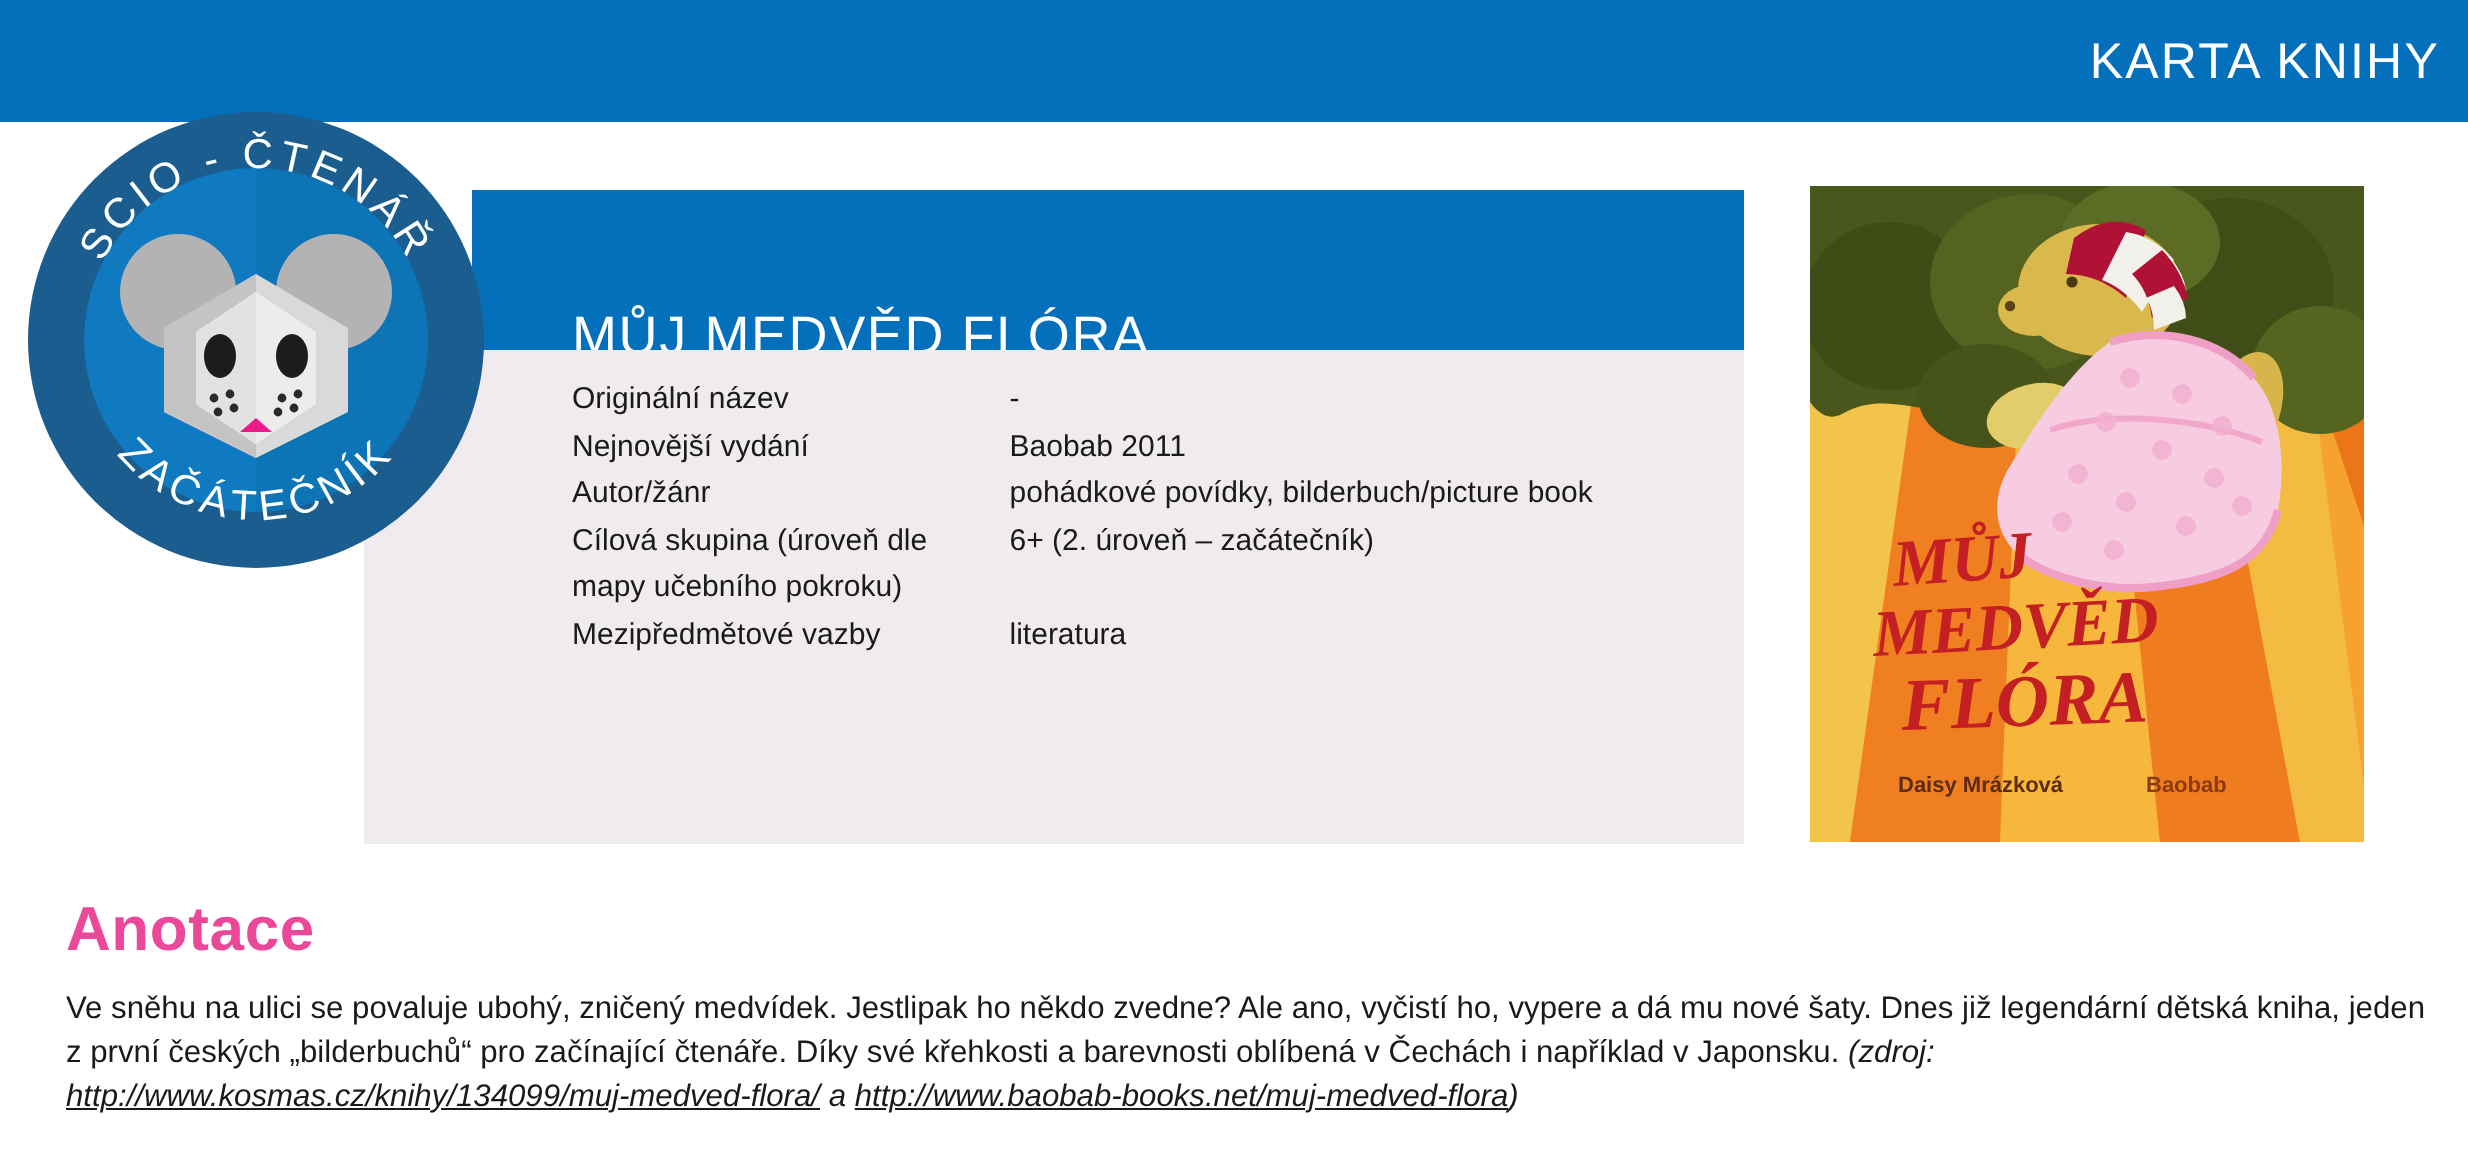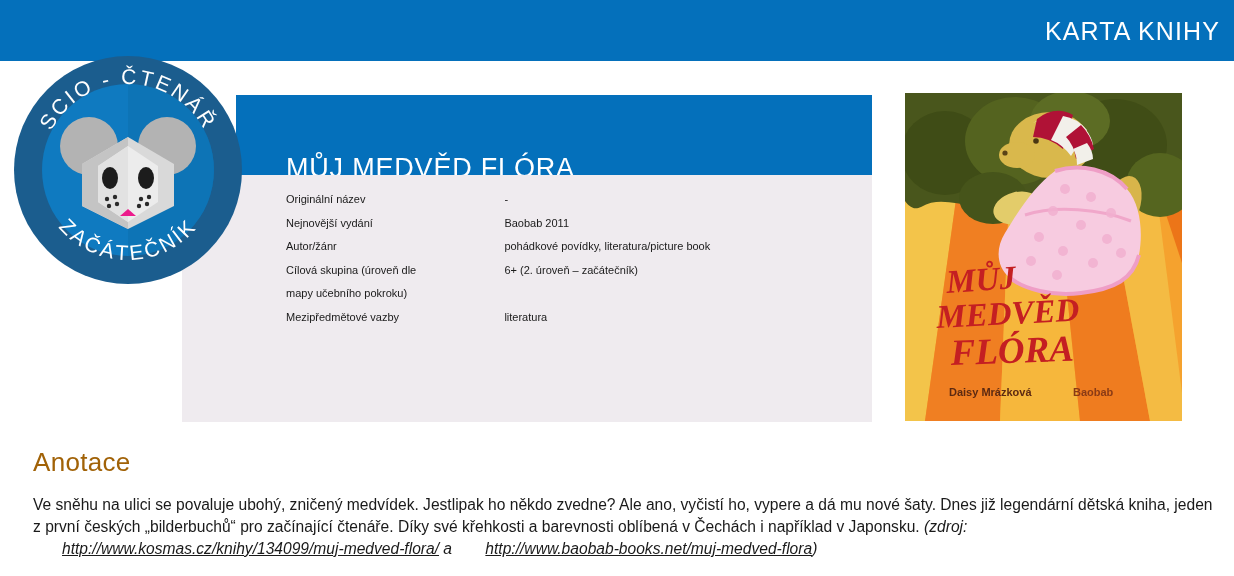--- a/index.html
+++ b/index.html
@@ -83,21 +83,21 @@
     left: 104px;
     top: 13px;
     border-collapse: collapse;
     font-size: 15.5px;
   }
   .meta-table td {
     padding: 0;
     vertical-align: top;
     line-height: 23.5px;
     color: #1a1a1a;
-    font-size: 11px;
+    font-size: 15px;
     white-space: pre-line;
   }
   .meta-table td.meta-label {
     width: 218px;
     padding-right: 6px;
   }
   .meta-table td.meta-value {
     width: 380px;
   }
 
@@ -111,42 +111,41 @@
     overflow: hidden;
     background: #f6a03a;
   }
   .cover svg { display: block; }
 
   
   .anotace-heading {
     position: absolute;
     left: 33px;
     top: 447px;
-    color: #a16207;
-    font-size: 26px;
-    font-weight: 400;
+    color: #ec4899;
+    font-size: 31px;
+    font-weight: 700;
     letter-spacing: 0.3px;
   }
   .anotace-body {
     position: absolute;
     left: 33px;
     top: 494px;
     width: 1180px;
     font-size: 15.6px;
     line-height: 22px;
     color: #1a1a1a;
   }
   .anotace-source {
     font-style: italic;
   }
   .anotace-source a,
   .anotace-source .url {
     color: #1a1a1a;
     font-style: italic;
-    margin-left: 29px;
   }
 </style>
 </head>
 <body>
 
 <div class="header-band">
   <div class="header-title">KARTA KNIHY</div>
 </div>
 
 <div class="badge">
@@ -209,21 +208,21 @@
         <tr>
           <td class="meta-label">Originální název</td>
           <td class="meta-value">-</td>
         </tr>
         <tr>
           <td class="meta-label">Nejnovější vydání</td>
           <td class="meta-value">Baobab 2011</td>
         </tr>
         <tr>
           <td class="meta-label">Autor/žánr</td>
-          <td class="meta-value">pohádkové povídky, literatura/picture book</td>
+          <td class="meta-value">pohádkové povídky, bilderbuch/picture book</td>
         </tr>
         <tr>
           <td class="meta-label">Cílová skupina (úroveň dle
 mapy učebního pokroku)</td>
           <td class="meta-value">6+ (2. úroveň – začátečník)</td>
         </tr>
         <tr>
           <td class="meta-label">Mezipředmětové vazby</td>
           <td class="meta-value">literatura</td>
         </tr>

